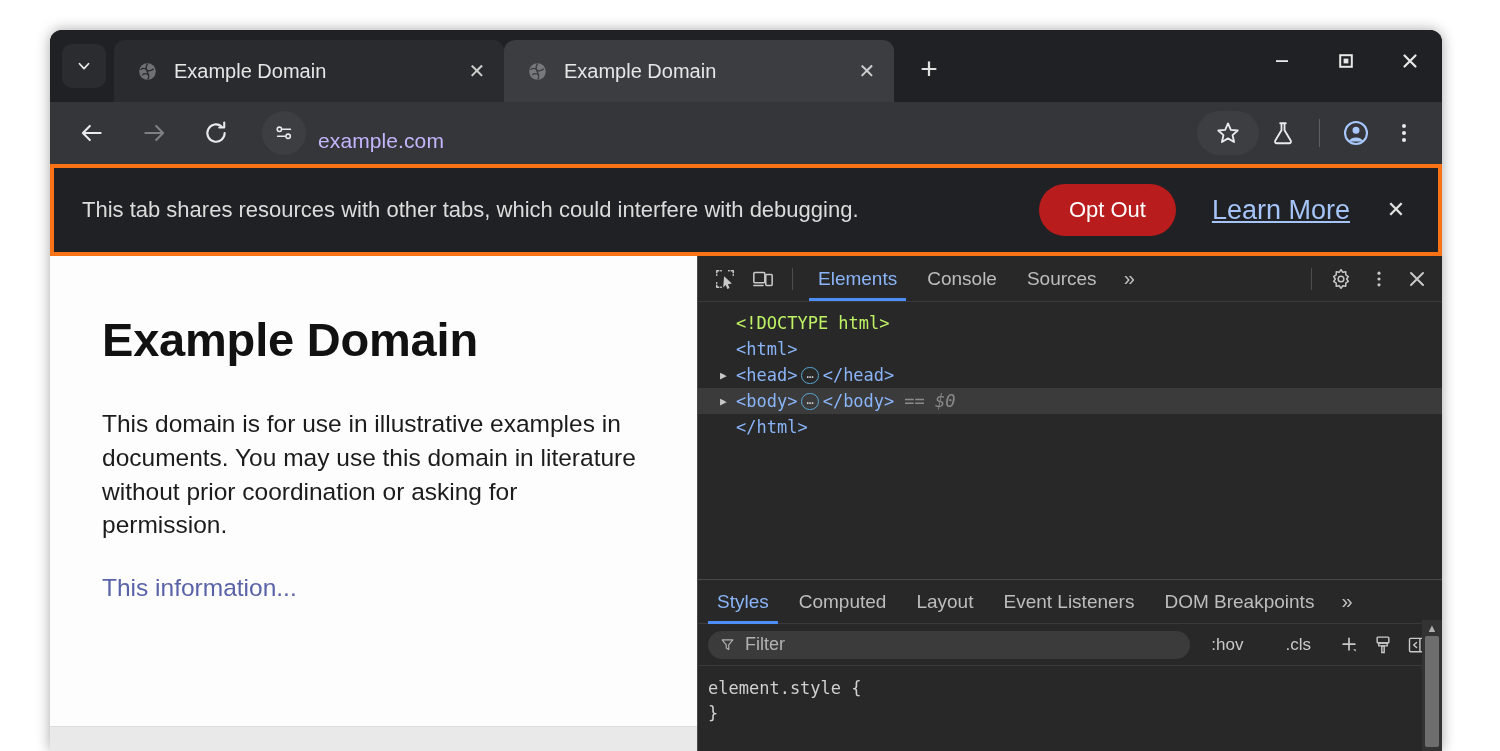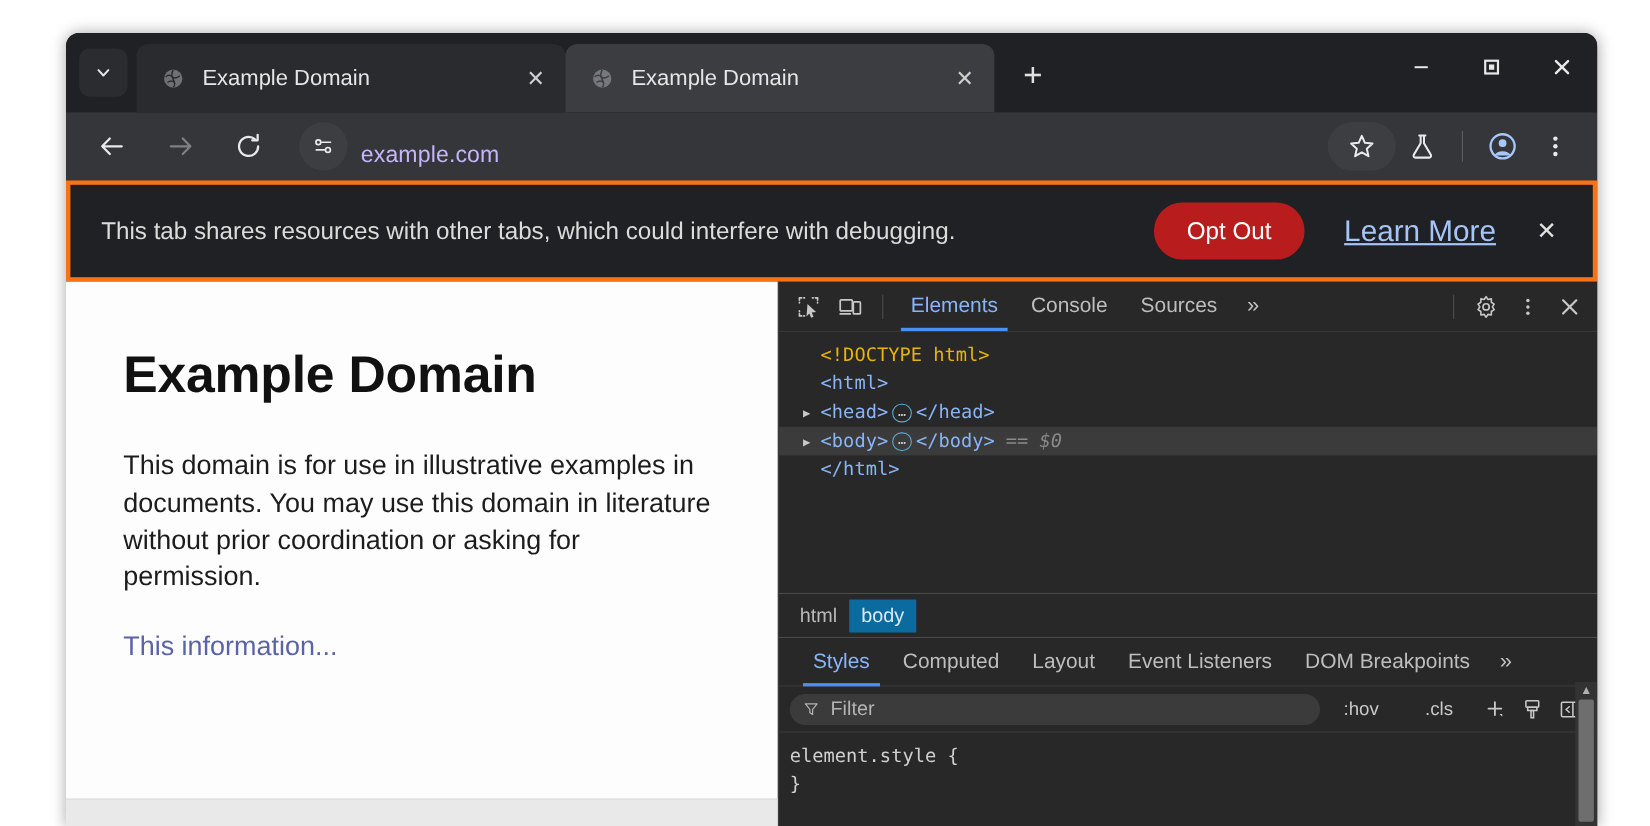--- a/index.html
+++ b/index.html
@@ -6,21 +6,21 @@
   html, body {
     width: 1500px; height: 751px;
     background: #ffffff;
     font-family: "Liberation Sans", sans-serif;
     overflow: hidden;
   }
 
   
   #browser-window {
     position: absolute;
-    left: 60px; top: 30px;
+    left: 50px; top: 30px;
     width: 1392px; height: 721px;
     background: #202124;
     border-radius: 12px 12px 0 0;
     overflow: hidden;
     box-shadow: 0 0 14px rgba(0,0,0,.35);
   }
 
   
   #tab-strip {
     position: relative;
@@ -283,21 +283,21 @@
   .dom-row {
     height: 26px;
     display: flex; align-items: center;
     padding-left: 22px;
     white-space: nowrap;
     color: #a8a8a8;
     cursor: pointer;
   }
   .dom-row.selected { background: #3b3b3b; }
   .tag { color: #8ab4f8; }
-  .doctype { color: #eab308; }
+  .doctype { color: #bef264; }
   .arrow {
     display: inline-block;
     width: 16px;
     color: #c9c9c9;
     font-size: 11px;
   }
   .ellipsis-pill {
     display: inline-block;
     border: 1.5px solid #5aa9d6;
     border-radius: 9px;
@@ -328,21 +328,21 @@
     cursor: pointer;
   }
   .crumb.selected { background: #0b6a9e; color: #dbe9f5; }
 
   
   #dt-styles-tabs {
     height: 44px;
     background: #282828;
     border-top: 1px solid #4a4a4a;
     display: flex; align-items: center;
-    padding-left: 16px;
+    padding-left: 4px;
     flex: none;
   }
 
   
   #dt-filter-row {
     height: 42px;
     background: #282828;
     border-top: 1px solid #3a3a3a;
     display: flex; align-items: center;
     padding: 0 8px 0 10px;
@@ -612,24 +612,20 @@
           <span class="ellipsis-pill">…</span>
           <span class="tag">&lt;/body&gt;</span>
           <span class="dollar-note">== $0</span>
         </div>
         <div class="dom-row">
           <span class="arrow"></span>
           <span class="tag">&lt;/html&gt;</span>
         </div>
       </div>
 
-      <div id="dt-breadcrumb">
-        <div class="crumb">html</div>
-        <div class="crumb selected">body</div>
-      </div>
 
       <div id="dt-styles-tabs">
         <div class="dt-tab active">
           <span>Styles</span>
         </div>
         <div class="dt-tab">
           <span>Computed</span>
         </div>
         <div class="dt-tab">
           <span>Layout</span>

